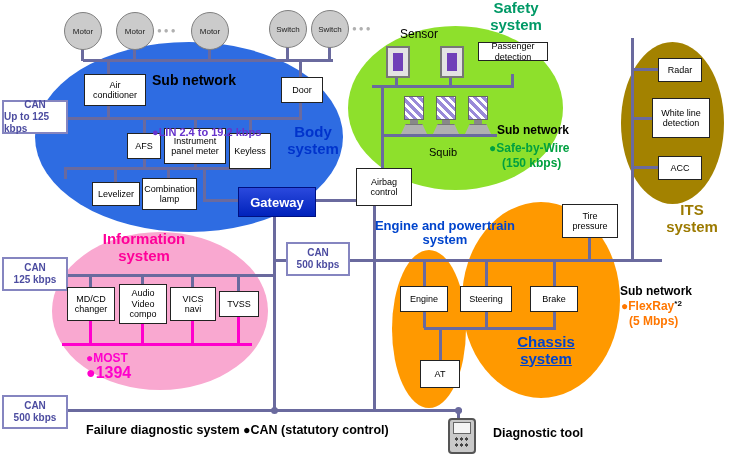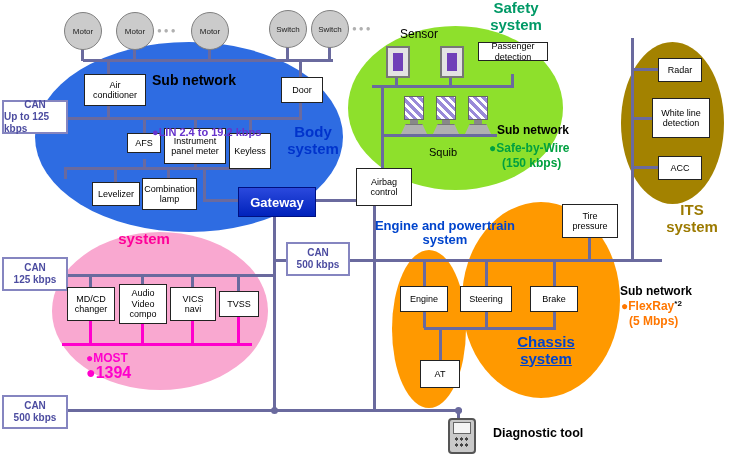--- a/index.html
+++ b/index.html
@@ -137,21 +137,21 @@
   <div class="circle" style="left:269px;top:10px;">
       <span>Switch</span>
     </div>
   <div class="circle" style="left:311px;top:10px;">
       <span>Switch</span>
     </div>
   <div class="dots" style="left:352px;top:24px;">●●●</div>
 
   <div class="box" style="left:84px;top:74px;width:62px;height:32px;">Air conditioner</div>
   <div class="box" style="left:281px;top:77px;width:42px;height:26px;">Door</div>
-  <div class="box" style="left:127px;top:133px;width:34px;height:20px;">AFS</div>
+  <div class="box" style="left:127px;top:133px;width:34px;height:26px;">AFS</div>
   <div class="box" style="left:164px;top:128px;width:62px;height:36px;">Instrument panel meter</div>
   <div class="box" style="left:229px;top:133px;width:42px;height:36px;">Keyless</div>
   <div class="box" style="left:92px;top:182px;width:48px;height:24px;">Levelizer</div>
   <div class="box" style="left:142px;top:178px;width:55px;height:32px;">Combination lamp</div>
 
   <div class="lbl" style="left:152px;top:72px;font-size:14px;color:#000;">Sub network</div>
   <div class="lbl" style="left:152px;top:93px;font-size:11px;color:#6633cc;margin-top:33px;">●LIN 2.4 to 19.2 kbps</div>
   <div class="lbl2" style="left:279px;top:124px;width:68px;font-size:15px;color:#0033cc;">
     <div>Body</div>
     <div>system</div>
@@ -230,20 +230,21 @@
     <div>system</div>
   </div>
 
   <div class="lbl" style="left:620px;top:284px;font-size:12px;color:#000;">Sub network</div>
   <div class="lbl" style="left:621px;top:299px;font-size:12px;color:#ff7700;">
     <span>●FlexRay</span><span style="color:#000;font-size:8px;vertical-align:4px;">*2</span>
   </div>
   <div class="lbl" style="left:629px;top:314px;font-size:12px;color:#ff7700;">(5 Mbps)</div>
 
   <div class="lbl2" style="left:82px;top:231px;width:124px;font-size:15px;color:#ff0099;">
+    <div>Information</div>
     <div>system</div>
   </div>
 
   <div class="can" style="left:2px;top:257px;width:66px;height:34px;">
     <div>CAN</div>
     <div>125 kbps</div>
   </div>
 
   <div class="box" style="left:67px;top:287px;width:48px;height:34px;">MD/CD changer</div>
   <div class="box" style="left:119px;top:284px;width:48px;height:40px;">Audio Video compo</div>
@@ -251,20 +252,21 @@
   <div class="box" style="left:219px;top:291px;width:40px;height:26px;">TVSS</div>
 
   <div class="lbl" style="left:86px;top:351px;font-size:12px;color:#ff00cc;">●MOST</div>
   <div class="lbl" style="left:86px;top:364px;font-size:16px;color:#ff00cc;">●1394</div>
 
   <div class="can" style="left:2px;top:395px;width:66px;height:34px;">
     <div>CAN</div>
     <div>500 kbps</div>
   </div>
 
+  <div class="lbl" style="left:86px;top:423px;font-size:12.5px;color:#000;">Failure diagnostic system ●CAN (statutory control)</div>
 
   <div class="tool">
     <div class="tool-screen"></div>
     <div class="tool-keys"></div>
   </div>
   <div class="lbl" style="left:493px;top:426px;font-size:12.5px;color:#000;">Diagnostic tool</div>
 
 </div>
 
 </body></html>

